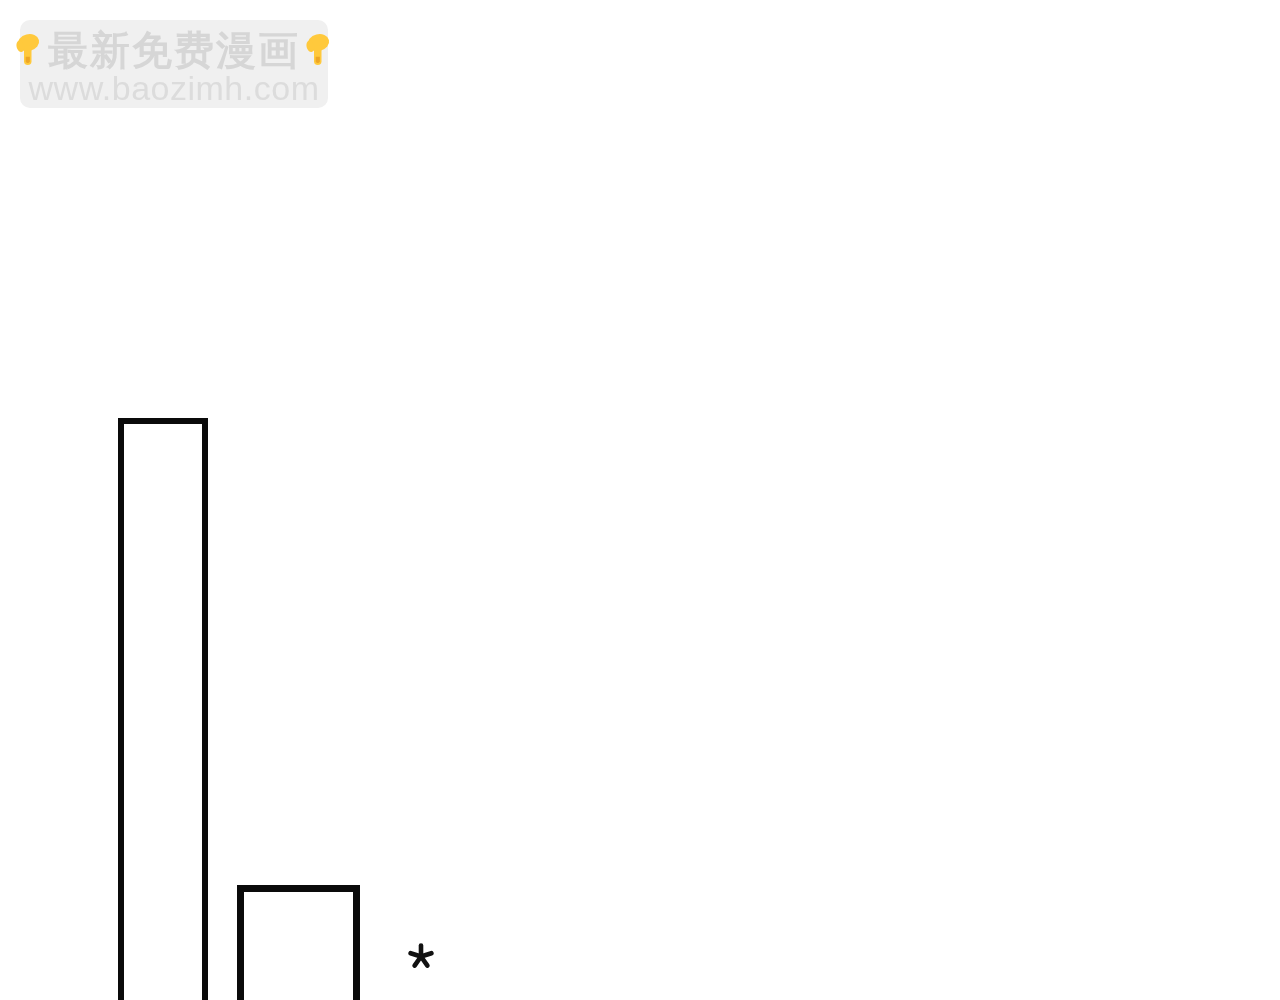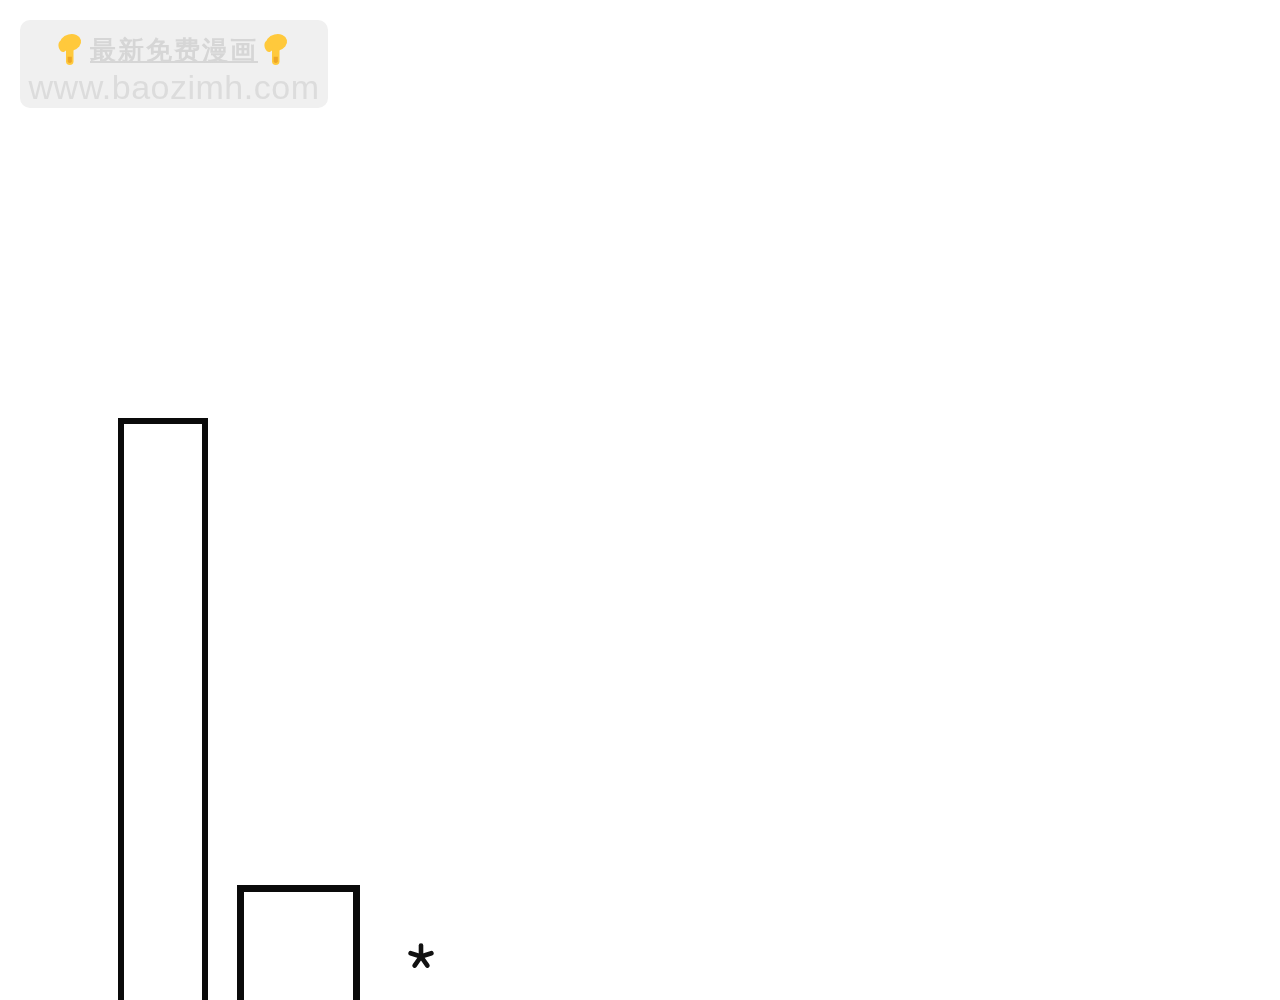--- a/index.html
+++ b/index.html
@@ -31,26 +31,25 @@
     box-sizing: border-box;
     padding-top: 6px;
   }
   .wm-line1 {
     display: flex;
     align-items: center;
     gap: 4px;
     line-height: 1;
   }
   .wm-title {
-    font-size: 26px;
+    font-size: 40px;
     font-weight: 700;
     letter-spacing: 2px;
     color: #d6d6d6;
     white-space: nowrap;
-    text-decoration: underline;
   }
   .wm-emoji {
     display: inline-flex;
     width: 30px;
     height: 38px;
   }
   .wm-emoji svg { width: 100%; height: 100%; }
   .wm-url {
     margin-top: 1px;
     font-size: 34px;

